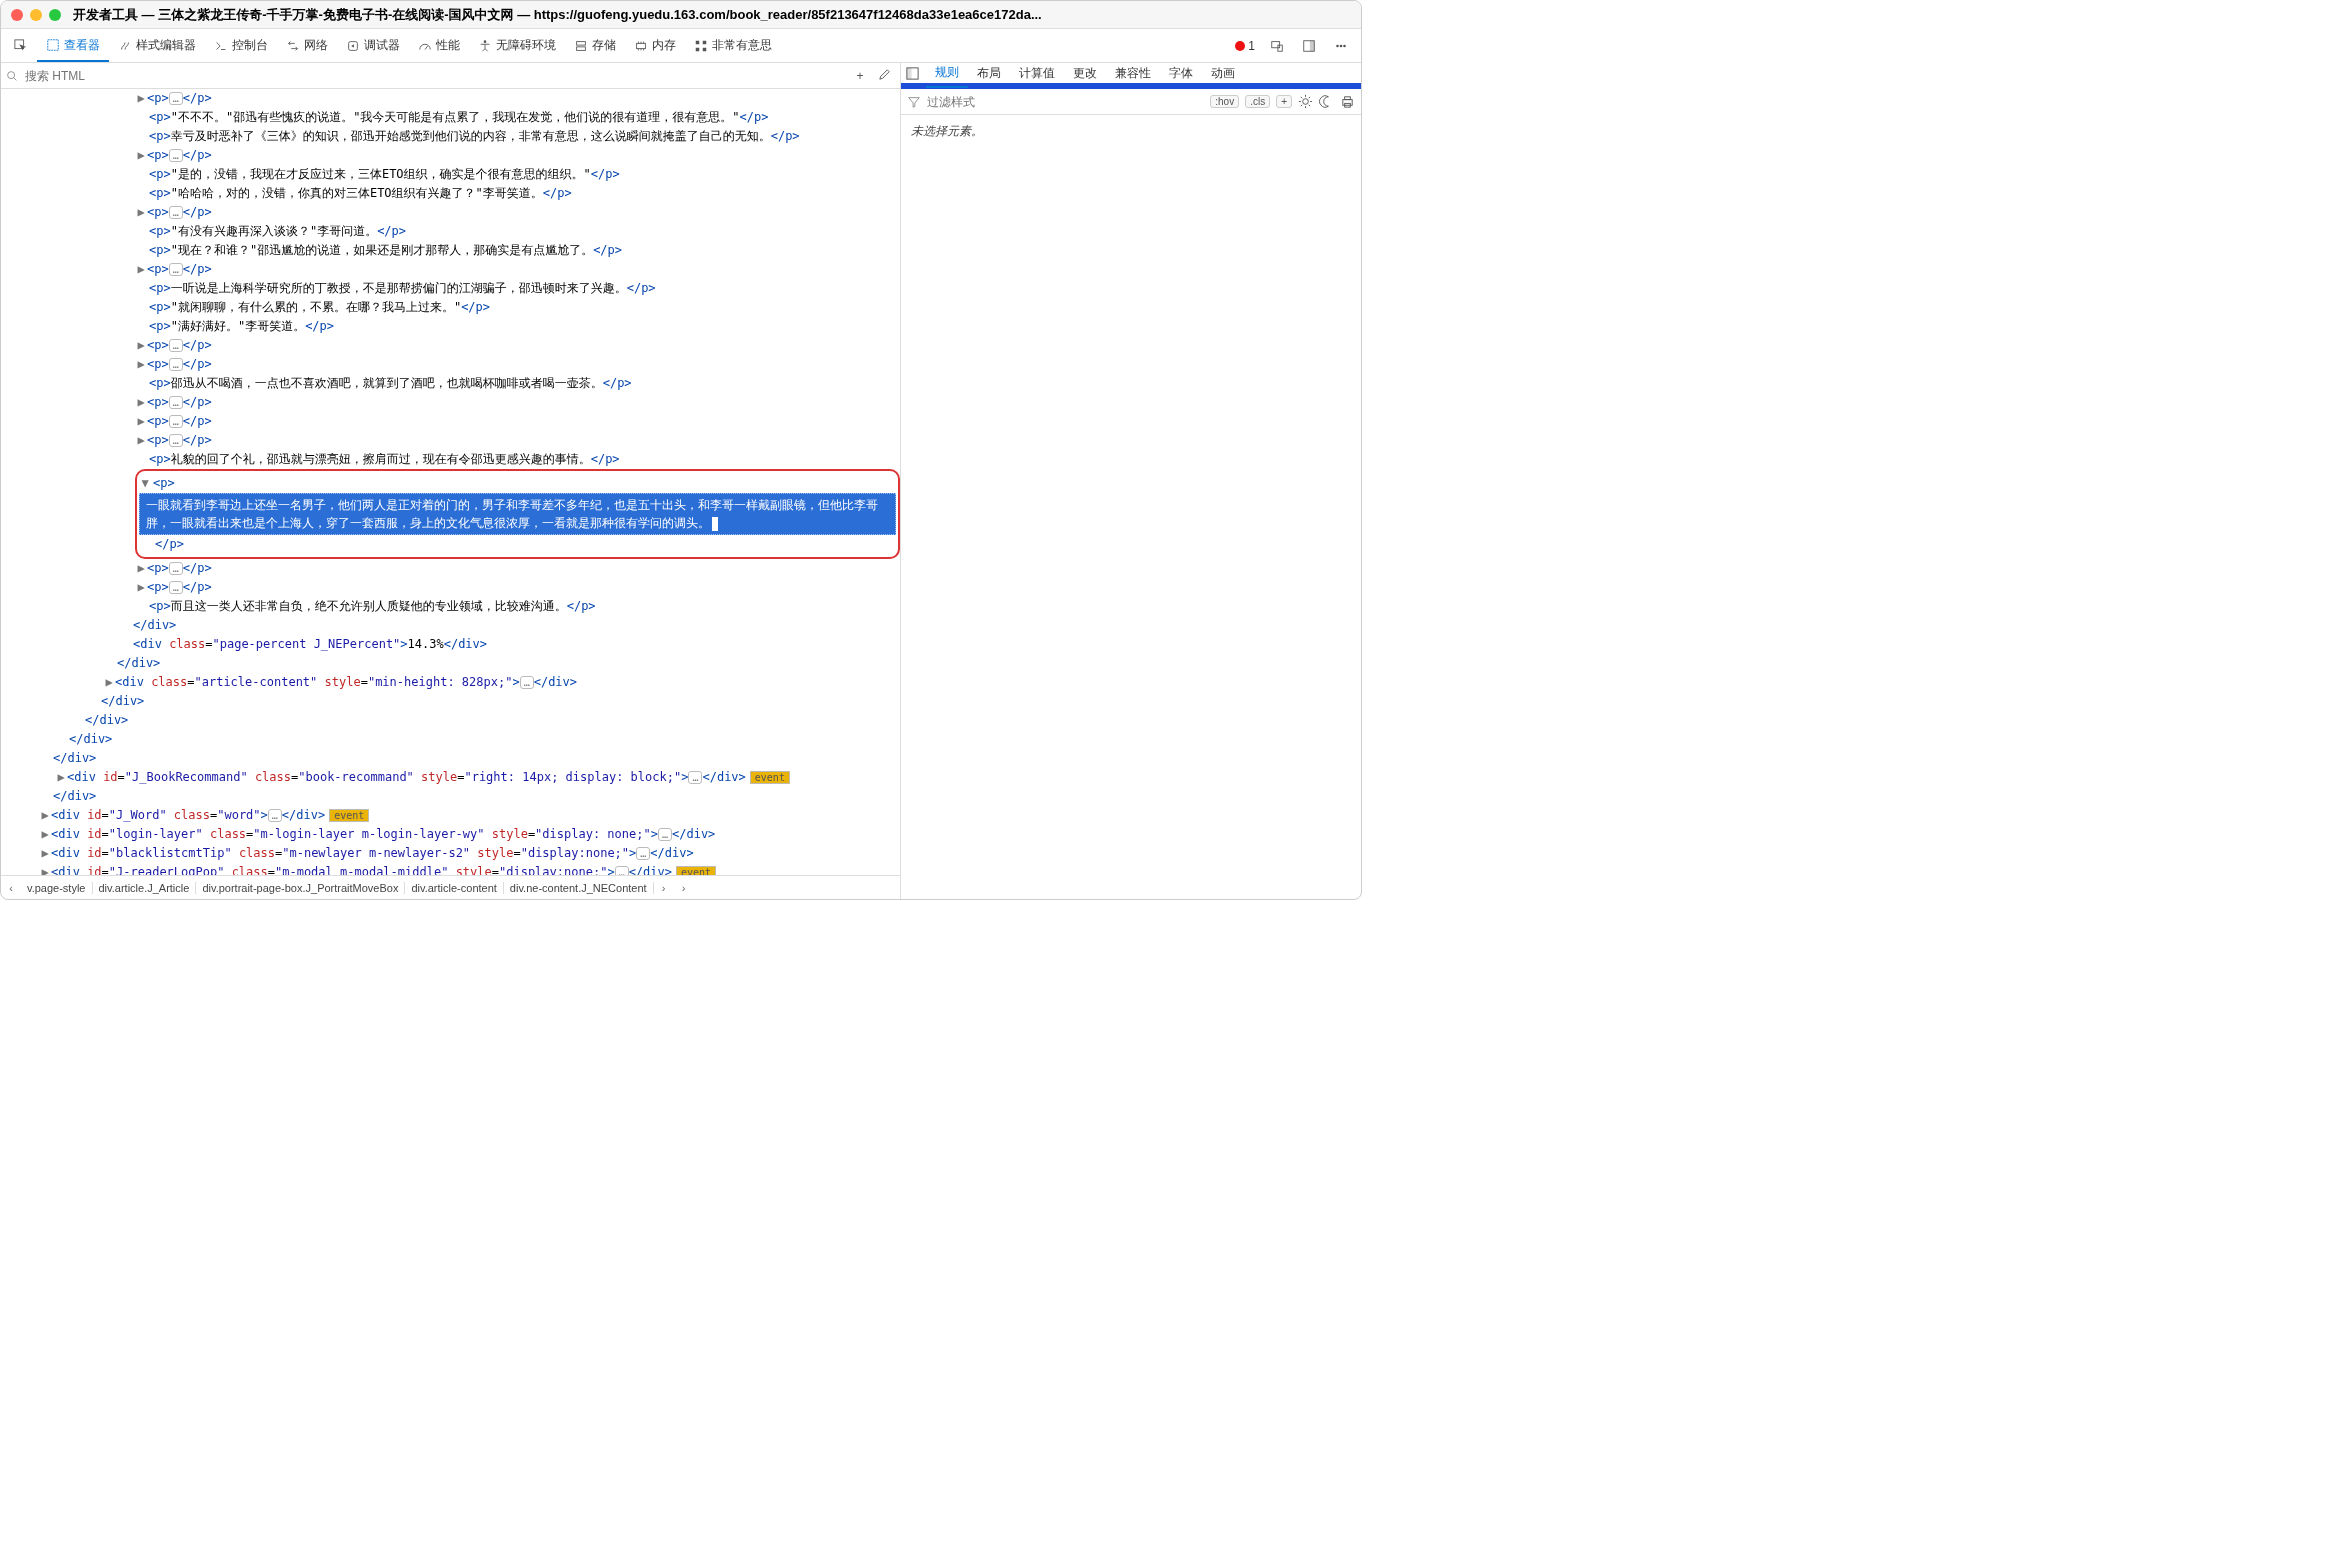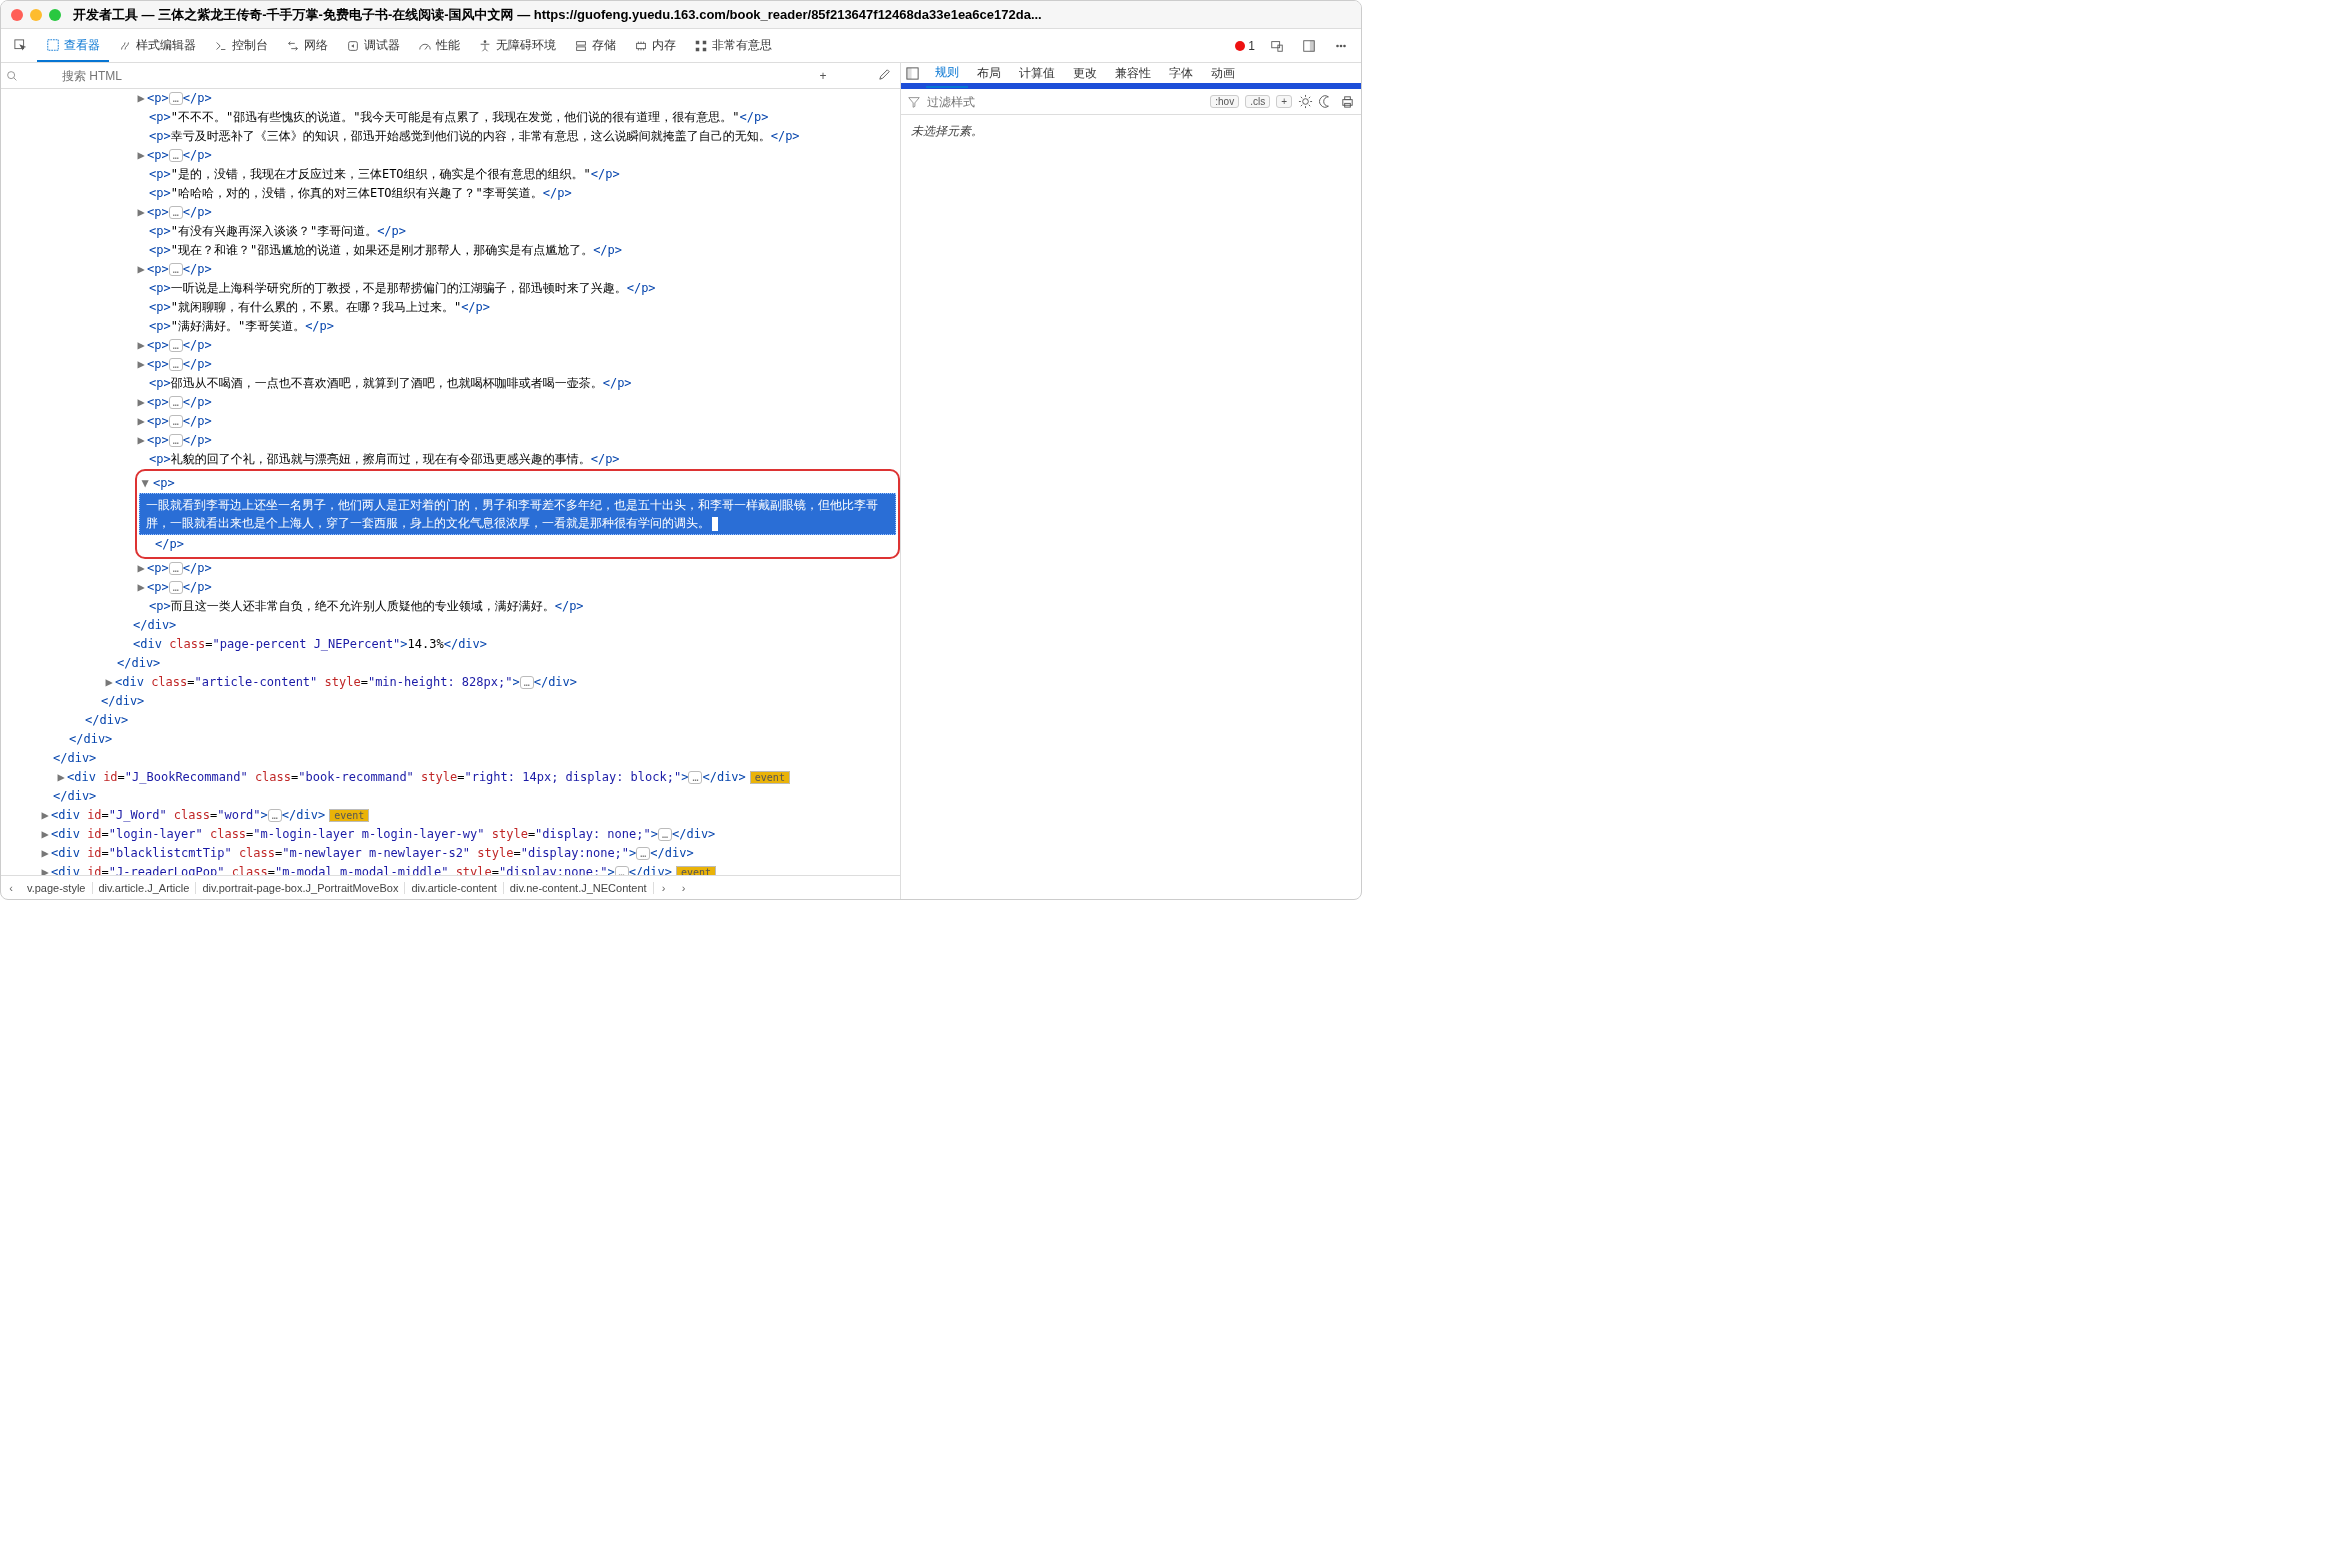--- a/index.html
+++ b/index.html
@@ -12,21 +12,21 @@
 .title-text { font-size: 13px; font-weight: 600; white-space: nowrap; overflow: hidden; text-overflow: ellipsis; flex: 1; }
 .toolbar { height: 34px; display: flex; align-items: center; border-bottom: 1px solid #ddd; padding: 0 4px; }
 .tool { display: flex; align-items: center; gap: 4px; padding: 6px 9px; font-size: 12px; cursor: pointer; color: #333; }
 .tool.active { color: #0675d3; border-bottom: 2px solid #0675d3; margin-bottom: -1px; }
 .tool svg { width: 14px; height: 14px; }
 .spacer { flex: 1; }
 .err-badge { display:flex; align-items:center; gap:3px; color:#333; padding:0 6px;}
 .err-badge .ec{width:10px;height:10px;border-radius:50%;background:#e11;} 
 .main { flex: 1; display: flex; overflow: hidden; }
 .left { flex: 1; display: flex; flex-direction: column; border-right: 1px solid #ddd; overflow:hidden;}
-.searchbar { height: 26px; display: flex; align-items: center; border-bottom: 1px solid #ddd; padding: 0 4px; gap: 37px; }
+.searchbar { height: 26px; display: flex; align-items: center; border-bottom: 1px solid #ddd; padding: 0 4px; }
 .searchbar input { flex:1; border:none; outline:none; font-size:12px; padding:3px 6px; }
 .sicon { width:14px; color:#888; }
 .plus, .edit { width:24px; text-align:center; color:#555; cursor:pointer; }
 .tree { flex:1; overflow:auto; font-family: Menlo, Consolas, monospace; font-size:12px; line-height:19px; padding-bottom:8px;}
 .row { white-space: pre; padding-left: var(--ind, 0px); position:relative;}
 .row .tw { display:inline-block; width:12px; text-align:center; color:#777; cursor:pointer; }
 .tag{color:#0645ad}.attr{color:#c02727}.val{color:#1a1aa6}.txt{color:#000}
 .ell{border:1px solid #bbb;border-radius:3px;padding:0 3px;color:#777;font-size:10px}
 .ev{border:1px solid #bbb;border-radius:1px;padding:0 4px;color:#555;background:#eab308;font-size:10px;margin-left:4px;}
 .sel-block{margin-left:134px;border:2px solid #d33;border-radius:10px;padding:3px 2px 3px 2px;background:#fff;}
@@ -200,21 +200,21 @@
 <div class="row" style="--ind:148px"><span class="tag">&lt;p&gt;</span><span class="txt">礼貌的回了个礼，邵迅就与漂亮妞，擦肩而过，现在有令邵迅更感兴趣的事情。</span><span class="tag">&lt;/p&gt;</span></div>
 
 <div class="sel-block">
   <div class="row" style="--ind:0"><span class="tw" style="color:#777">▼</span><span class="sel-open">&lt;p&gt;</span></div>
   <div class="sel-body"><span>一眼就看到李哥边上还坐一名男子，他们两人是正对着的门的，男子和李哥差不多年纪，也是五十出头，和李哥一样戴副眼镜，但他比李哥胖，一眼就看出来也是个上海人，穿了一套西服，身上的文化气息很浓厚，一看就是那种很有学问的调头。</span><span class="caret"></span></div>
   <div class="row" style="--ind:14px"><span class="sel-close">&lt;/p&gt;</span></div>
 </div>
 
 <div class="row" style="--ind:134px"><span class="tw">▶</span><span class="tag">&lt;p&gt;</span><span class="ell">…</span><span class="tag">&lt;/p&gt;</span></div>
 <div class="row" style="--ind:134px"><span class="tw">▶</span><span class="tag">&lt;p&gt;</span><span class="ell">…</span><span class="tag">&lt;/p&gt;</span></div>
-<div class="row" style="--ind:148px"><span class="tag">&lt;p&gt;</span><span class="txt">而且这一类人还非常自负，绝不允许别人质疑他的专业领域，满好满好。</span><span class="tag">&lt;/p&gt;</span></div>
+<div class="row" style="--ind:148px"><span class="tag">&lt;p&gt;</span><span class="txt">而且这一类人还非常自负，绝不允许别人质疑他的专业领域，比较难沟通。</span><span class="tag">&lt;/p&gt;</span></div>
 <div class="row" style="--ind:132px"><span class="tag">&lt;/div&gt;</span></div>
 <div class="row" style="--ind:132px"><span class="tag">&lt;div </span><span class="attr">class</span>=<span class="val">"page-percent J_NEPercent"</span><span class="tag">&gt;</span><span class="txt">14.3%</span><span class="tag">&lt;/div&gt;</span></div>
 <div class="row" style="--ind:116px"><span class="tag">&lt;/div&gt;</span></div>
 <div class="row" style="--ind:102px"><span class="tw">▶</span><span class="tag">&lt;div </span><span class="attr">class</span>=<span class="val">"article-content"</span> <span class="attr">style</span>=<span class="val">"<span>min-height: 828px;</span>"</span><span class="tag">&gt;</span><span class="ell">…</span><span class="tag">&lt;/div&gt;</span></div>
 <div class="row" style="--ind:100px"><span class="tag">&lt;/div&gt;</span></div>
 <div class="row" style="--ind:84px"><span class="tag">&lt;/div&gt;</span></div>
 <div class="row" style="--ind:68px"><span class="tag">&lt;/div&gt;</span></div>
 <div class="row" style="--ind:52px"><span class="tag">&lt;/div&gt;</span></div>
 <div class="row" style="--ind:54px"><span class="tw">▶</span><span class="tag">&lt;div </span><span class="attr">id</span>=<span class="val">"J_BookRecommand"</span> <span class="attr">class</span>=<span class="val">"book-recommand"</span> <span class="attr">style</span>=<span class="val">"<span>right: 14px; display: block;</span>"</span><span class="tag">&gt;</span><span class="ell">…</span><span class="tag">&lt;/div&gt;</span><span class="ev">event</span></div>
 <div class="row" style="--ind:52px"><span class="tag">&lt;/div&gt;</span></div>

